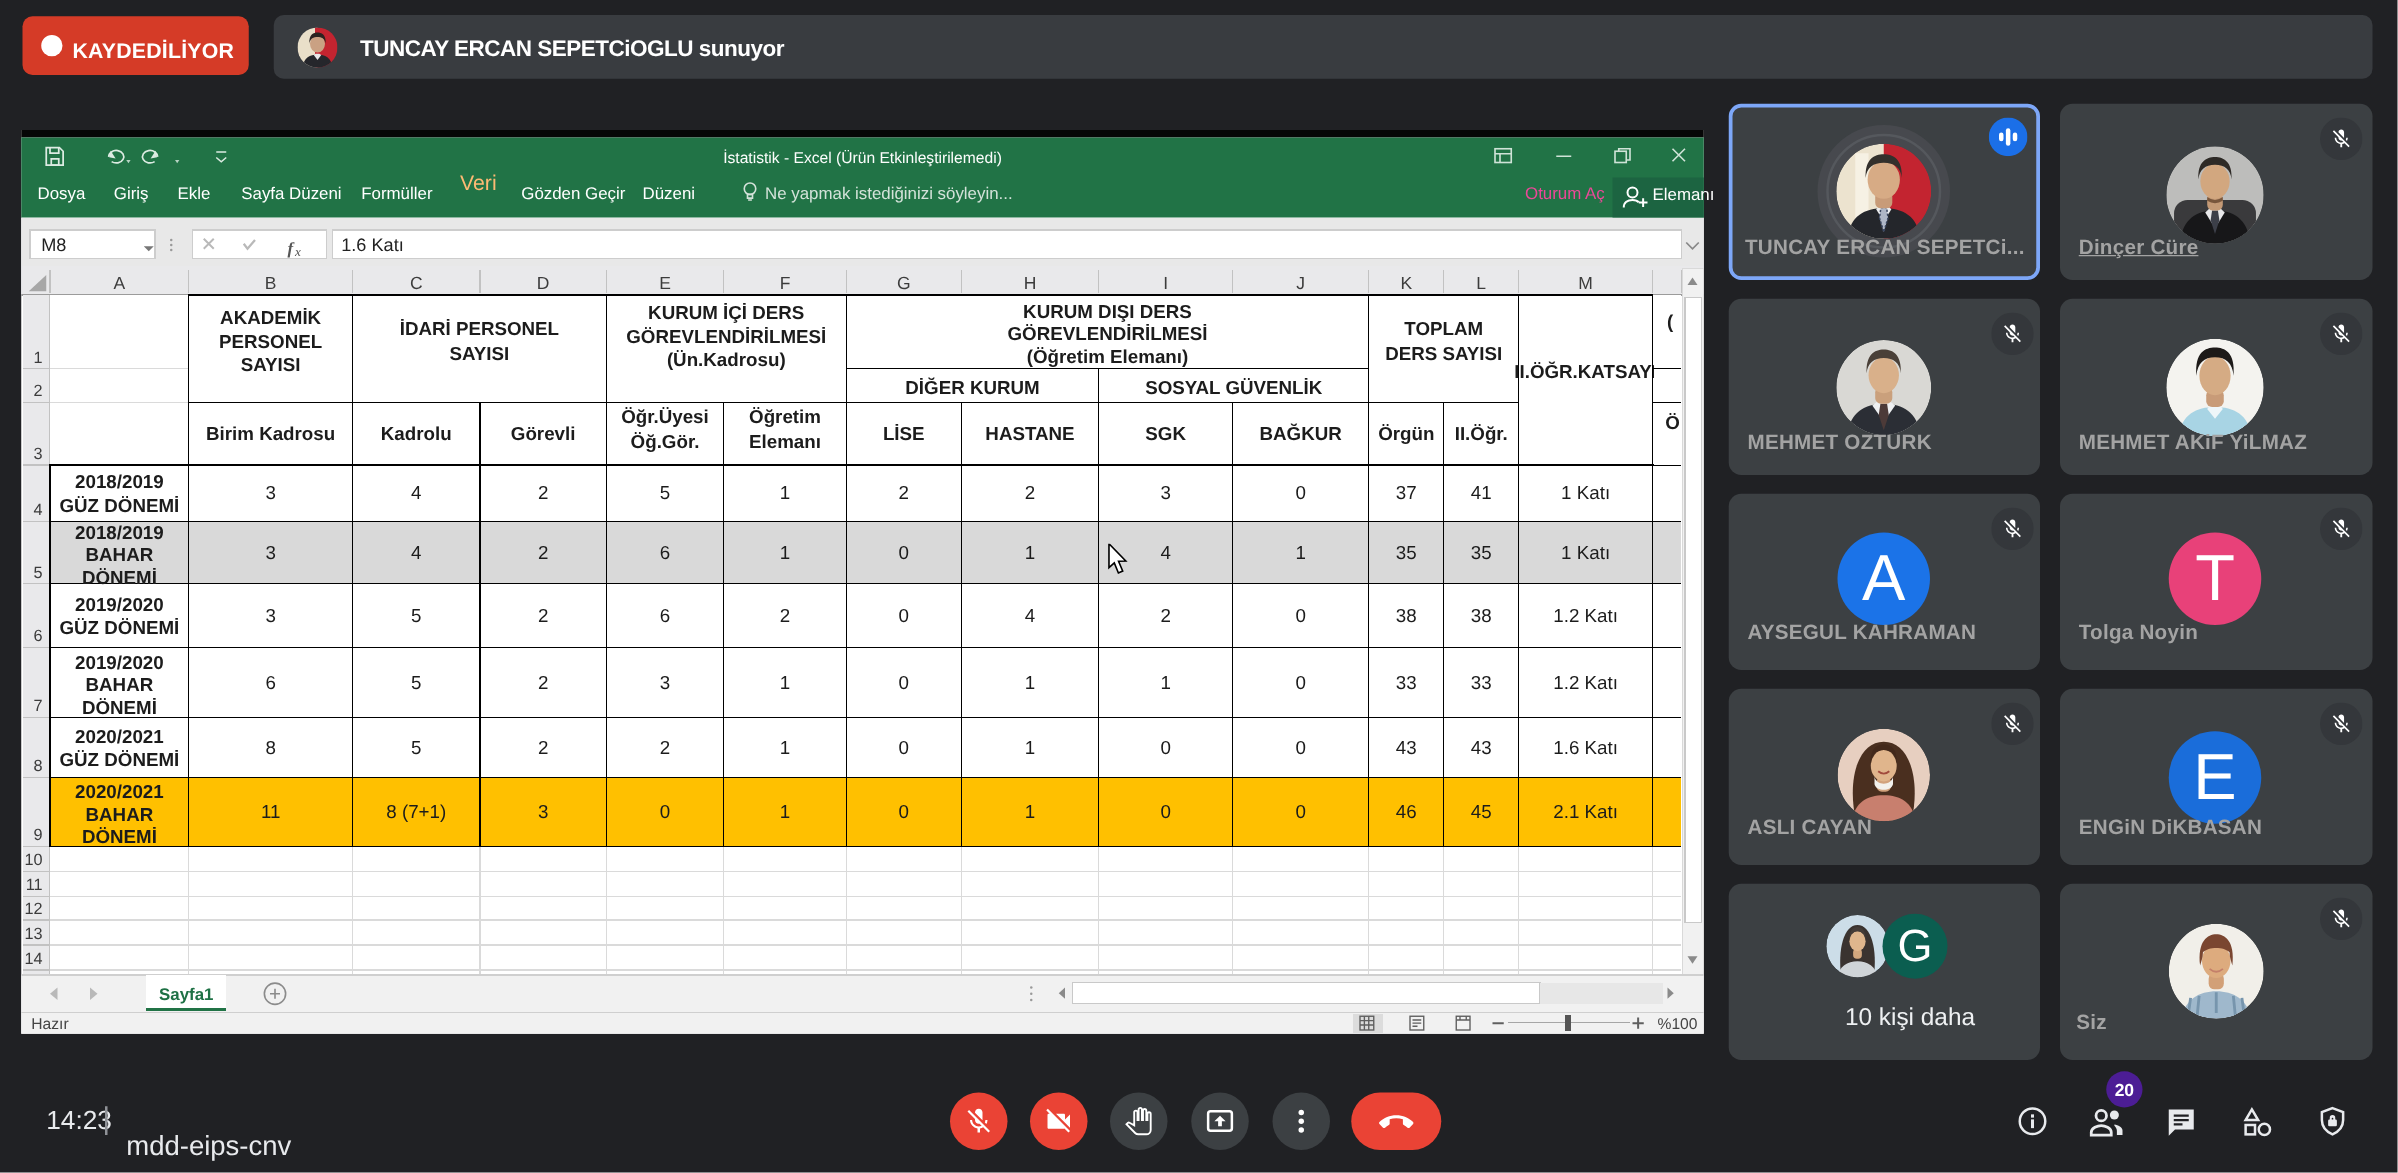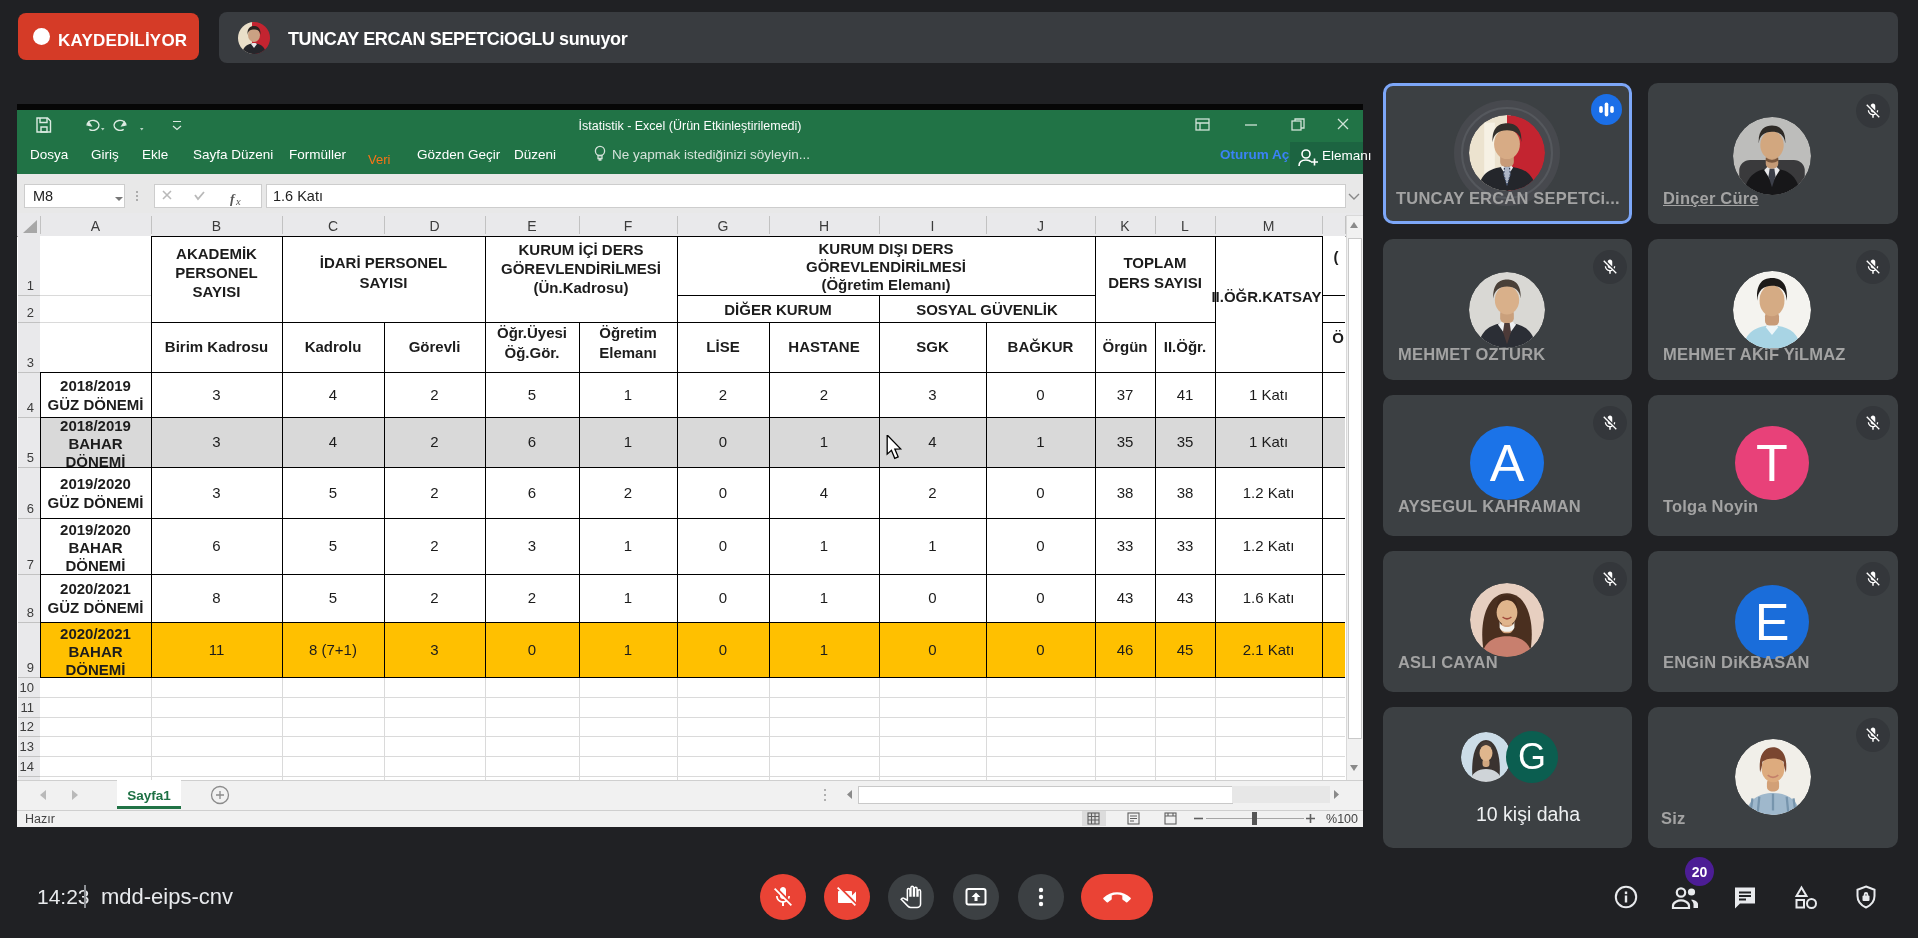--- a/index.html
+++ b/index.html
@@ -54,31 +54,31 @@
       <rect x="100" y="5" width="9" height="9"></rect>
       <path d="M103 5 v-2 h9 v9 h-3"></path>
       <path d="M146 3 l10 10 M156 3 l-10 10"></path>
     </g>
   </svg>
 <div class="abs" style="left:30px;top:147px;color:#fff;font-size:13.5px;">Dosya</div>
 <div class="abs" style="left:91px;top:147px;color:#fff;font-size:13.5px;">Giriş</div>
 <div class="abs" style="left:142px;top:147px;color:#fff;font-size:13.5px;">Ekle</div>
 <div class="abs" style="left:193px;top:147px;color:#fff;font-size:13.5px;">Sayfa Düzeni</div>
 <div class="abs" style="left:289px;top:147px;color:#fff;font-size:13.5px;text-align:right;">Formüller</div>
-<div class="abs" style="left:368px;top:152px;color:#f97316;font-size:13px;">Veri</div>
+<div class="abs" style="left:368px;top:137px;color:#fdba74;font-size:17px;">Veri</div>
 <div class="abs" style="left:417px;top:147px;color:#fff;font-size:13.5px;">Gözden Geçir</div>
 <div class="abs" style="left:514px;top:147px;color:#fff;font-size:13.5px;">Düzeni</div>
 <svg class="abs" style="left:592px;top:144px;" width="16" height="20" viewBox="0 0 16 20">
     <g stroke="#d3e2d9" fill="none" stroke-width="1.3">
       <circle cx="8" cy="7" r="4.6"></circle>
       <path d="M6 11.5 h4 v3 h-4 z M6.5 16 h3"></path>
     </g>
   </svg>
 <div class="abs" style="left:612px;top:147px;color:#d3e2d9;font-size:13.5px;">Ne yapmak istediğinizi söyleyin...</div>
-<div class="abs" style="left:1220px;top:147px;color:#3b82f6;font-size:13.5px;font-weight:bold;">Oturum Aç</div>
+<div class="abs" style="left:1220px;top:147px;color:#ec4899;font-size:13.5px;">Oturum Aç</div>
 <div class="abs" style="left:1290px;top:142px;width:73px;height:32px;background:#1c6441;"></div>
 <svg class="abs" style="left:1294px;top:146px;" width="70" height="24" viewBox="0 0 70 24">
     <circle cx="12" cy="8" r="4" fill="none" stroke="#fff" stroke-width="1.6"></circle>
     <path d="M5 20 c0-4 3-6 7-6 c2 0 4 .6 5 1.8" fill="none" stroke="#fff" stroke-width="1.6"></path>
     <path d="M17 16 h7 M20.5 12.5 v7" stroke="#fff" stroke-width="1.6"></path>
   </svg>
 <div class="abs" style="left:1322px;top:148px;color:#fff;font-size:13.5px;">Elemanı</div>
 <svg class="abs" style="left:17px;top:174px;" width="1346" height="653" viewBox="0 0 1346 653">
     <rect x="0" y="0" width="1346" height="39" fill="#e8e8e8" shape-rendering="crispEdges"></rect>
     <rect x="7" y="10" width="100" height="23" fill="#fff" stroke="#cdcdcd" stroke-width="1" shape-rendering="crispEdges"></rect>
@@ -665,21 +665,21 @@
   </svg>
 <svg class="abs" style="left:1856px;top:718px;" width="34" height="34" viewBox="0 0 34 34">
     <circle cx="17" cy="17" r="17" fill="#34373b"></circle>
     <g transform="translate(8,8) scale(0.75)">
       <path d="M19 11h-1.7c0 .74-.16 1.43-.43 2.05l1.23 1.23c.56-.98.9-2.09.9-3.28zm-4.02.17c0-.06.02-.11.02-.17V5c0-1.66-1.34-3-3-3S9 3.34 9 5v.18l5.98 5.99zM4.27 3L3 4.27l6.01 6.01V11c0 1.66 1.33 3 2.99 3 .22 0 .44-.03.65-.08l1.66 1.66c-.71.33-1.5.52-2.31.52-2.76 0-5.3-2.1-5.3-5.1H5c0 3.41 2.72 6.23 6 6.72V21h2v-3.28c.91-.13 1.77-.45 2.54-.9L19.73 21 21 19.73 4.27 3z" fill="#fff"></path>
     </g>
   </svg>
 <div class="tname" style="left:1661px;top:809px;">Siz</div>
 <div class="abs" style="left:21px;top:885px;color:#e8eaed;font-size:21px;font-weight:500;margin-left:16px;">14:23</div>
 <div class="abs" style="left:84px;top:885px;width:1.5px;height:23px;background:#8f9297;"></div>
-<div class="abs" style="left:101px;top:884px;color:#e8eaed;font-size:22px;">mdd-eips-cnv</div>
+<div class="abs" style="left:101px;top:904px;color:#e8eaed;font-size:22px;">mdd-eips-cnv</div>
 <div class="abs" style="left:760.0px;top:874px;width:46px;height:46px;border-radius:23px;background:#ea4335;"></div>
 <svg class="abs" style="left:771px;top:885px;" width="24" height="24" viewBox="0 0 24 24">
     <path d="M19 11h-1.7c0 .74-.16 1.43-.43 2.05l1.23 1.23c.56-.98.9-2.09.9-3.28zm-4.02.17c0-.06.02-.11.02-.17V5c0-1.66-1.34-3-3-3S9 3.34 9 5v.18l5.98 5.99zM4.27 3L3 4.27l6.01 6.01V11c0 1.66 1.33 3 2.99 3 .22 0 .44-.03.65-.08l1.66 1.66c-.71.33-1.5.52-2.31.52-2.76 0-5.3-2.1-5.3-5.1H5c0 3.41 2.72 6.23 6 6.72V21h2v-3.28c.91-.13 1.77-.45 2.54-.9L19.73 21 21 19.73 4.27 3z" fill="#fff"></path>
   </svg>
 <div class="abs" style="left:824.0px;top:874px;width:46px;height:46px;border-radius:23px;background:#ea4335;"></div>
 <svg class="abs" style="left:835px;top:885px;" width="24" height="24" viewBox="0 0 24 24">
     <path d="M21 6.5l-4 4V7c0-.55-.45-1-1-1H9.82L21 17.18V6.5zM3.27 2L2 3.27 4.73 6H4c-.55 0-1 .45-1 1v10c0 .55.45 1 1 1h12c.21 0 .39-.08.54-.18L19.73 21 21 19.73 3.27 2z" fill="#fff"></path>
   </svg>
 <div class="abs" style="left:888.0px;top:874px;width:46px;height:46px;border-radius:23px;background:#3c4043;"></div>
 <svg class="abs" style="left:899px;top:885px;" width="24" height="24" viewBox="0 0 24 24">

